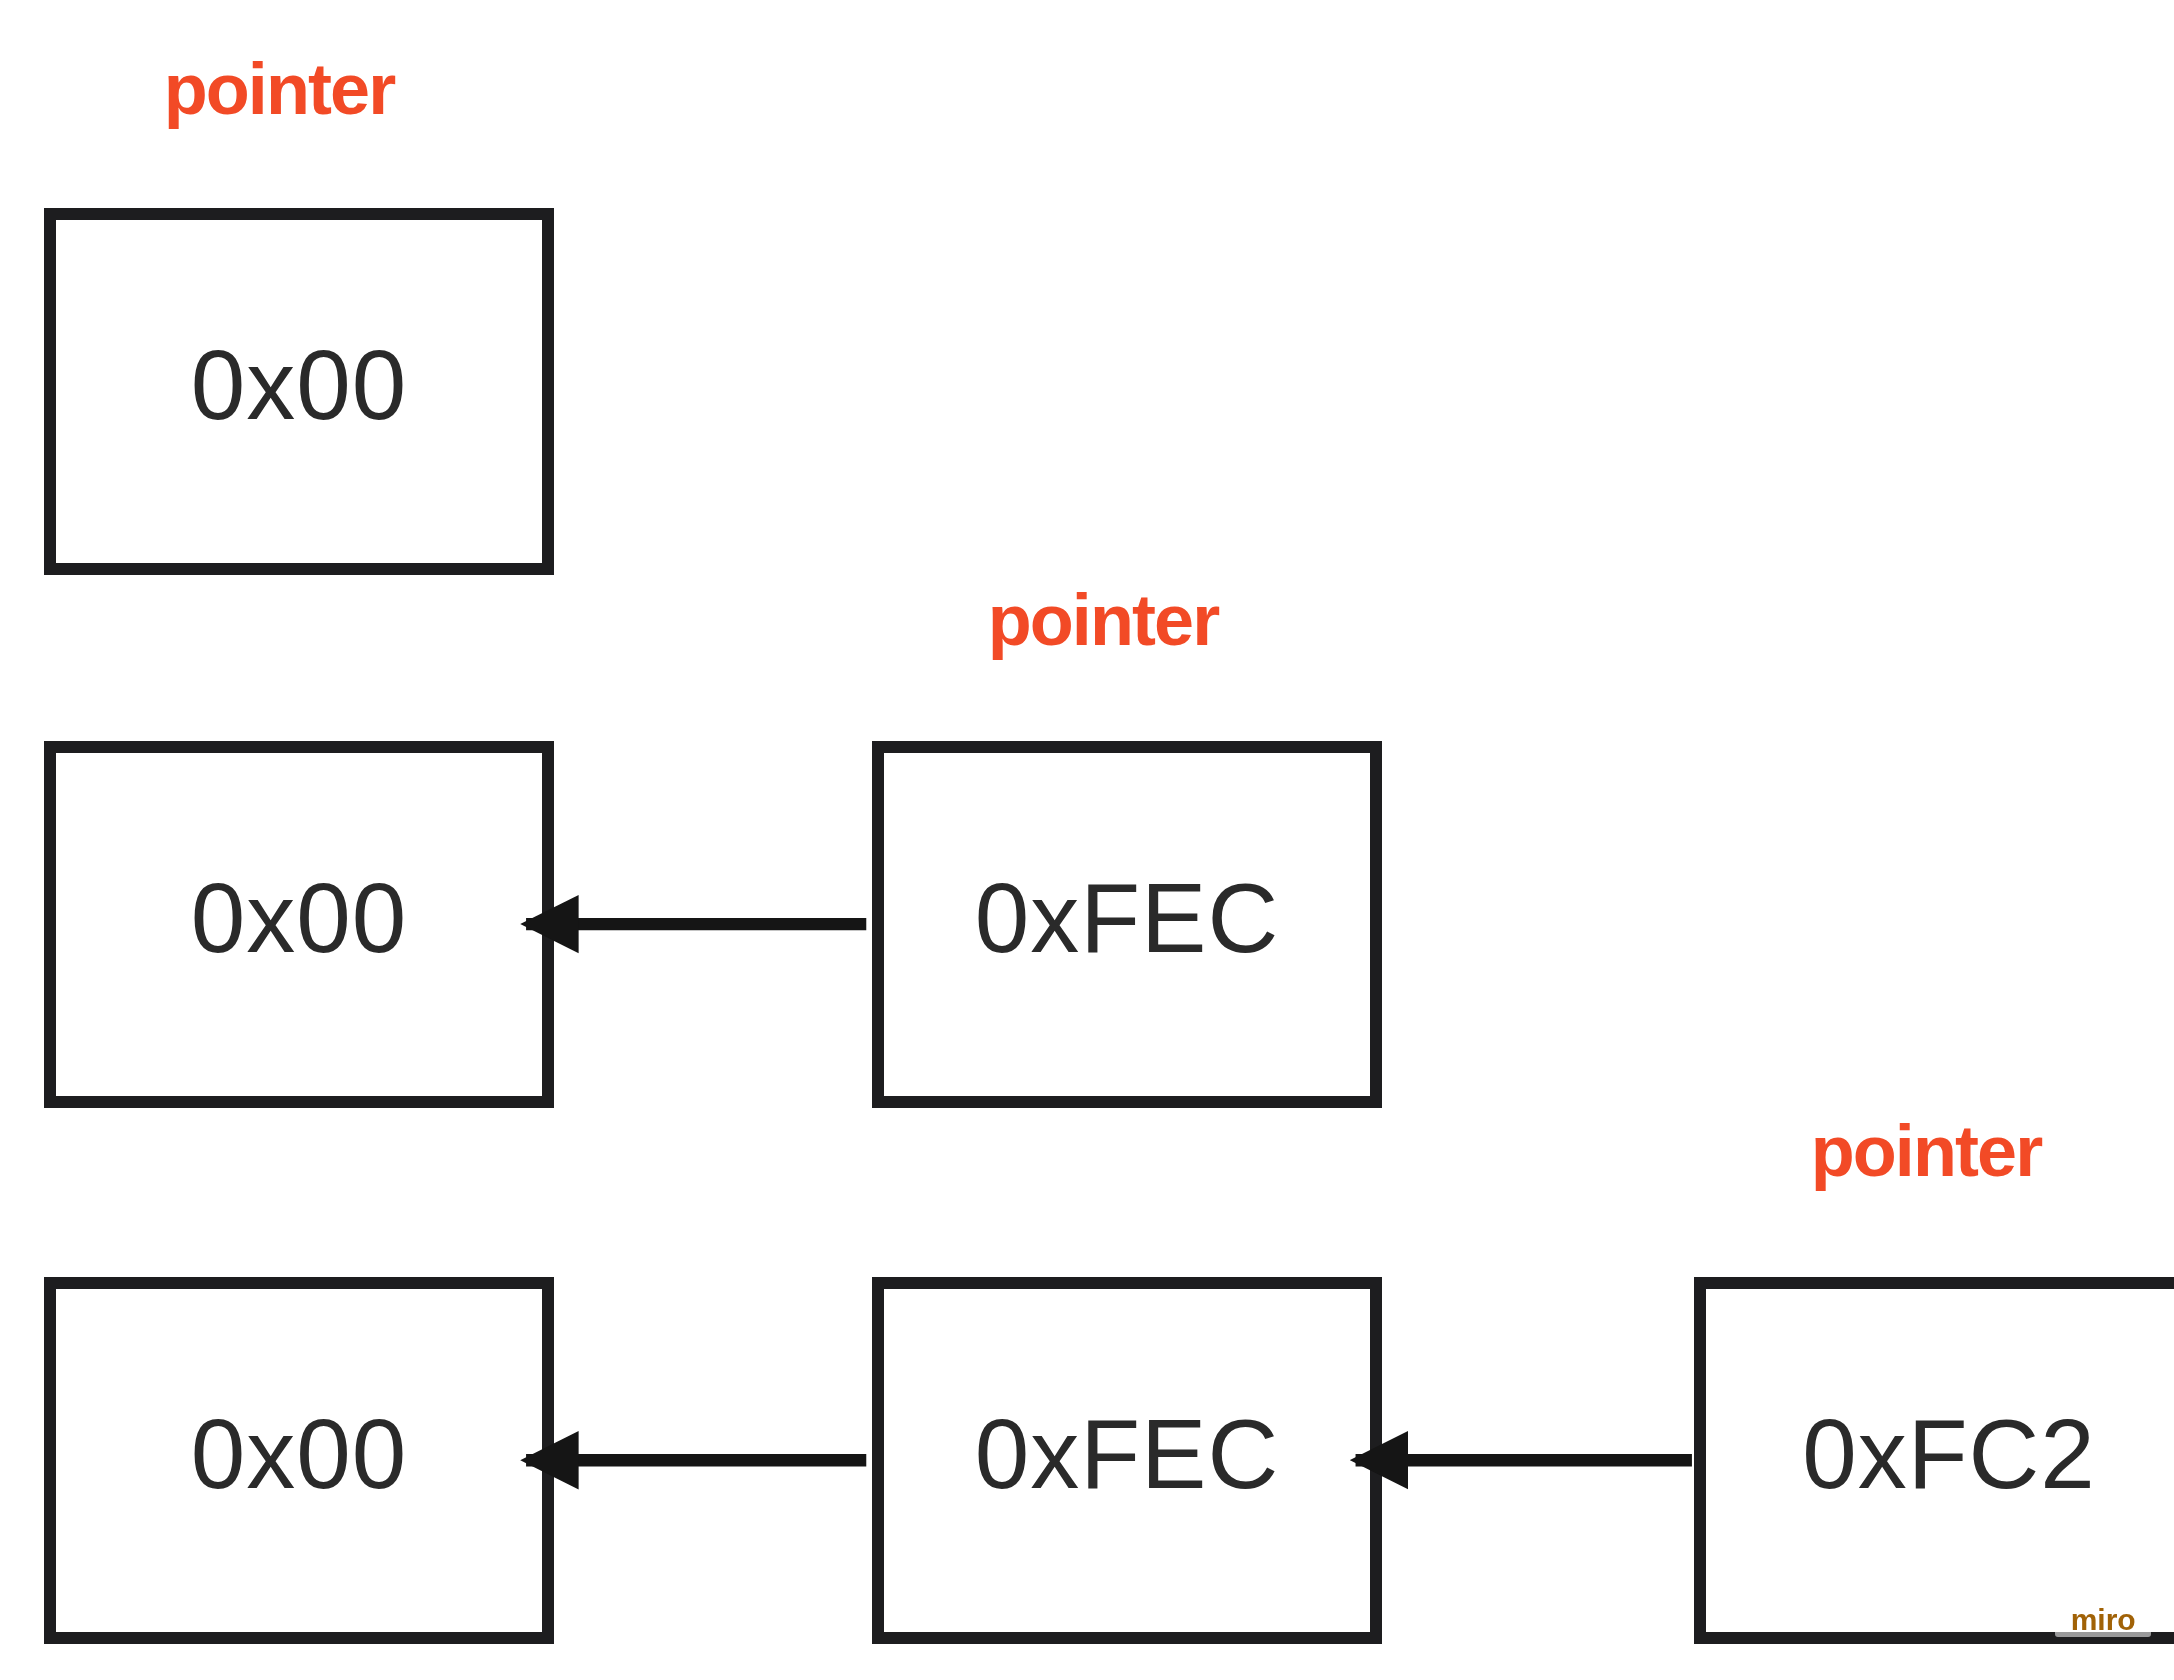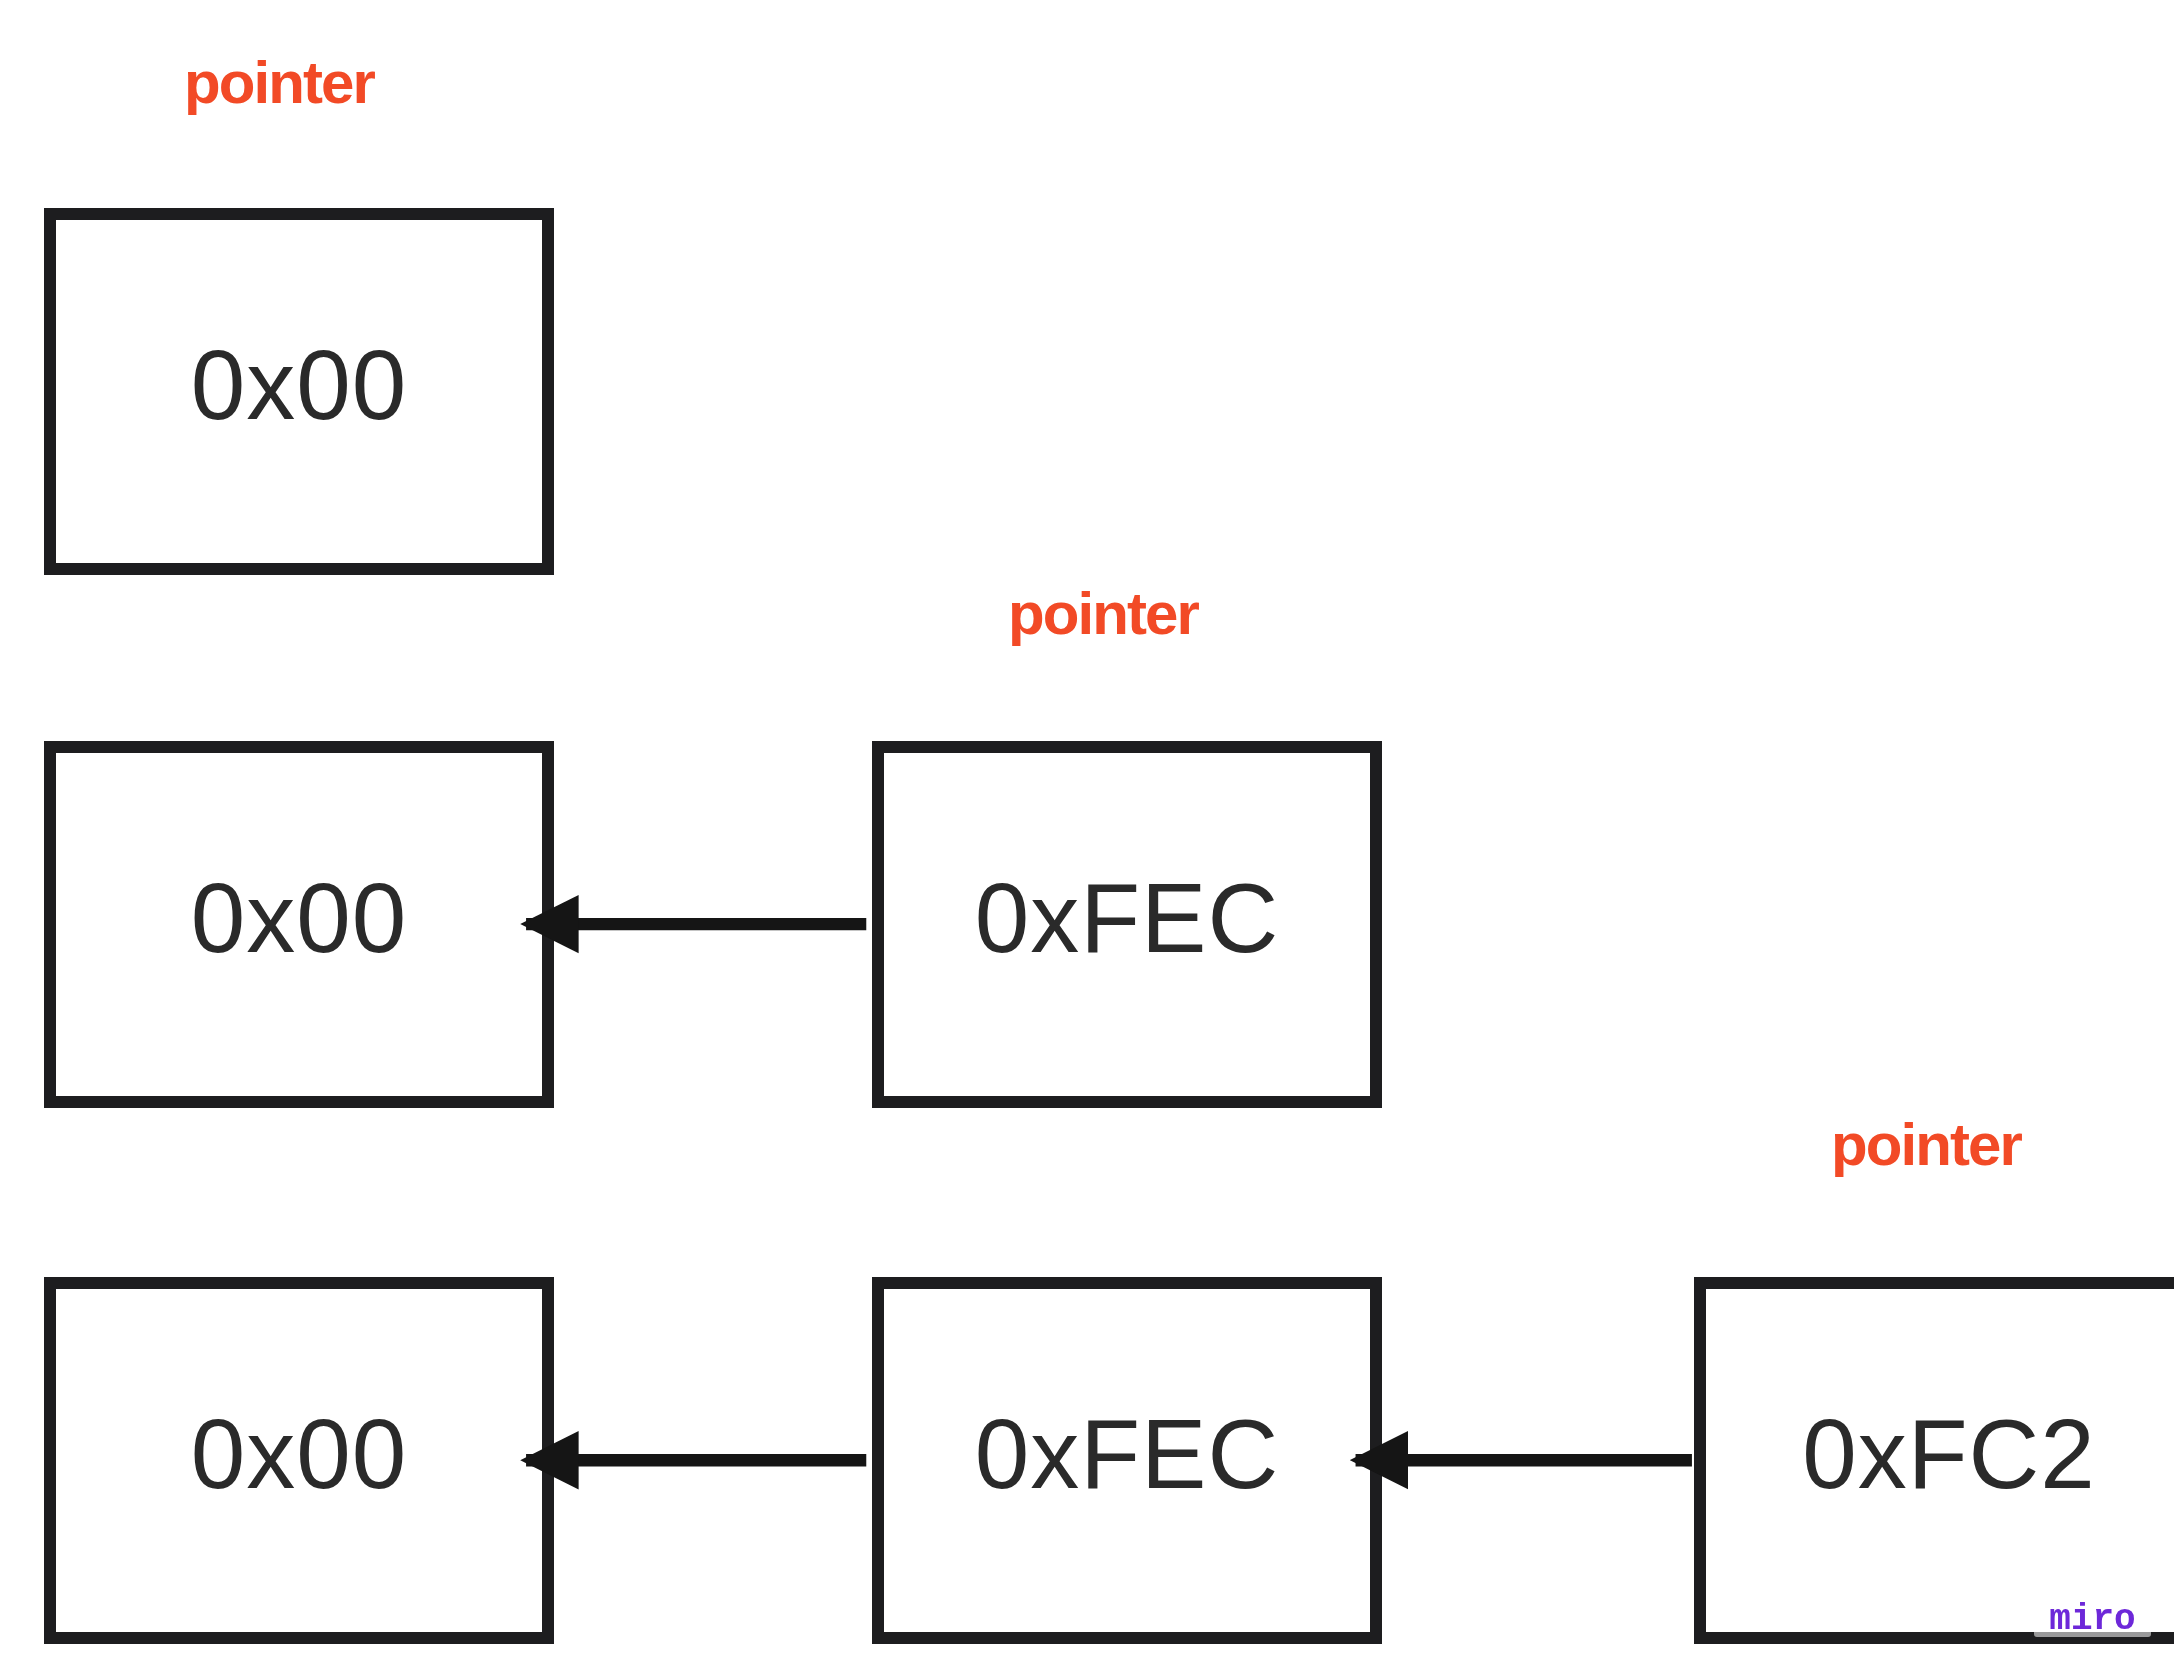--- a/index.html
+++ b/index.html
@@ -11,21 +11,21 @@
   .canvas {
     position: relative;
     width: 2175px;
     height: 1680px;
     background: #ffffff;
     overflow: hidden;
   }
   .plabel {
     position: absolute;
     transform: translateX(-50%);
-    font-size: 60px;
+    font-size: 72px;
     font-weight: 700;
     letter-spacing: -1.9px;
     line-height: 1;
     color: #f24a26;
     white-space: nowrap;
   }
   #label-0 { left: 279px;  top: 53px;  }
   #label-1 { left: 1103px; top: 584px; }
   #label-2 { left: 1926px; top: 1115px; }
 
@@ -73,25 +73,24 @@
     bottom: 43px;
     height: 34px;
     padding: 0 15.3px;
     background: rgba(255, 255, 255, 0.55);
     border-radius: 2.9px;
     display: flex;
     align-items: center;
     justify-content: flex-end;
   }
   .watermark span {
-    font-size: 36px;
+    font-size: 30px;
     font-weight: 700;
-    color: #6d28d9;
+    color: #a16207;
     line-height: 1;
-    font-family: Liberation Mono, monospace;
   }
 </style>
 </head>
 <body>
 
 <div class="canvas">
 
   <div class="plabel" id="label-0">pointer</div>
   <div class="plabel" id="label-1">pointer</div>
   <div class="plabel" id="label-2">pointer</div>

